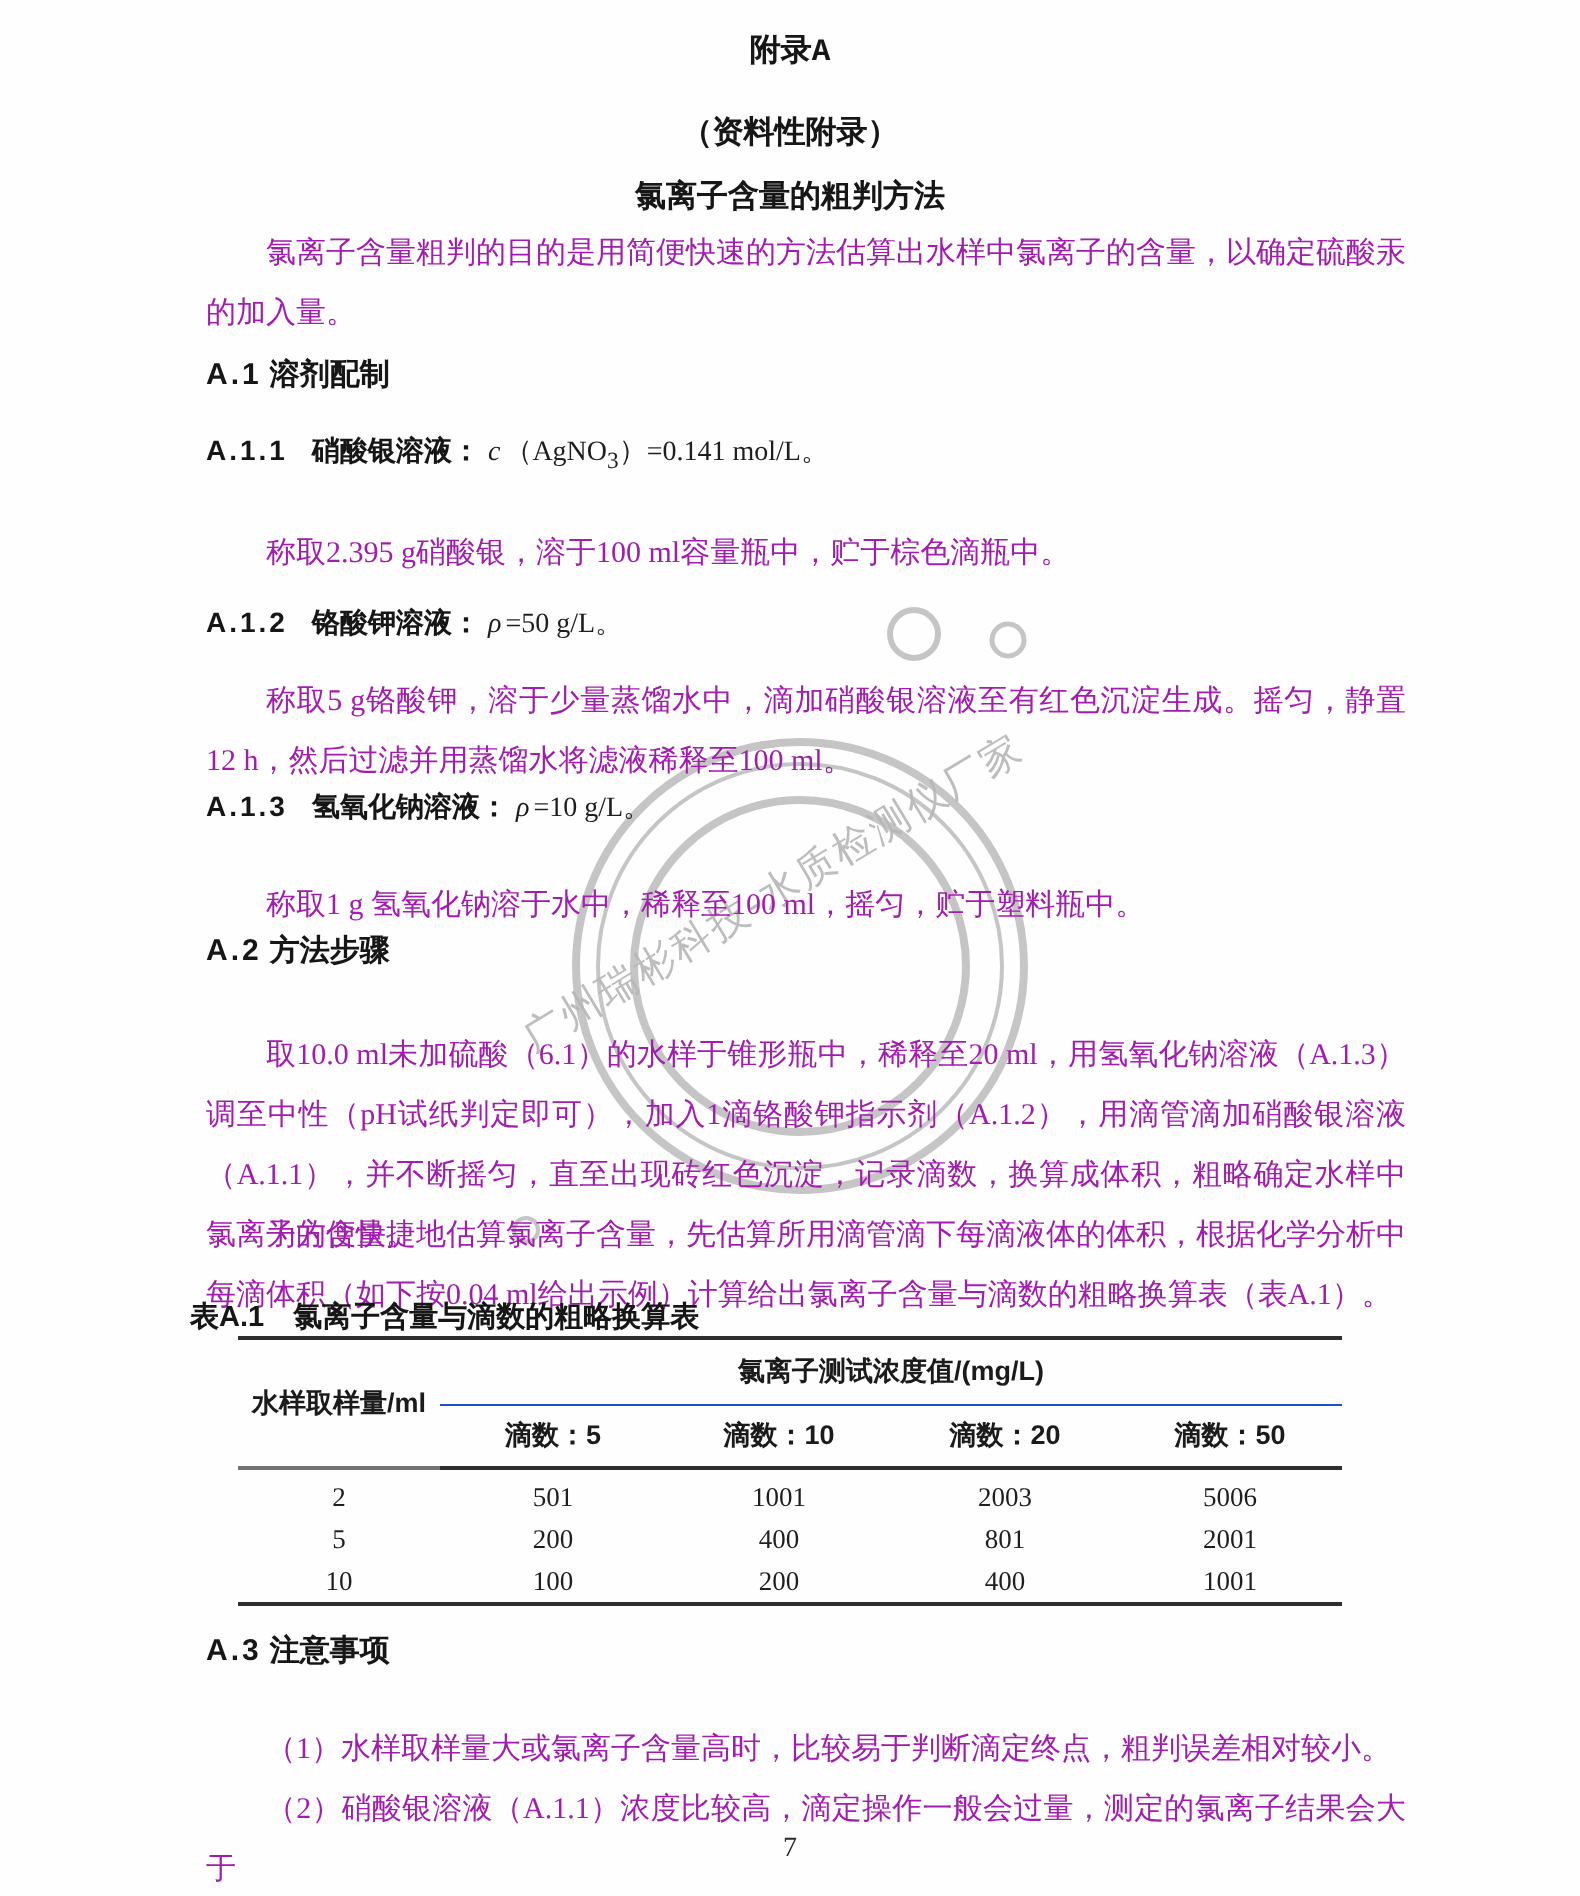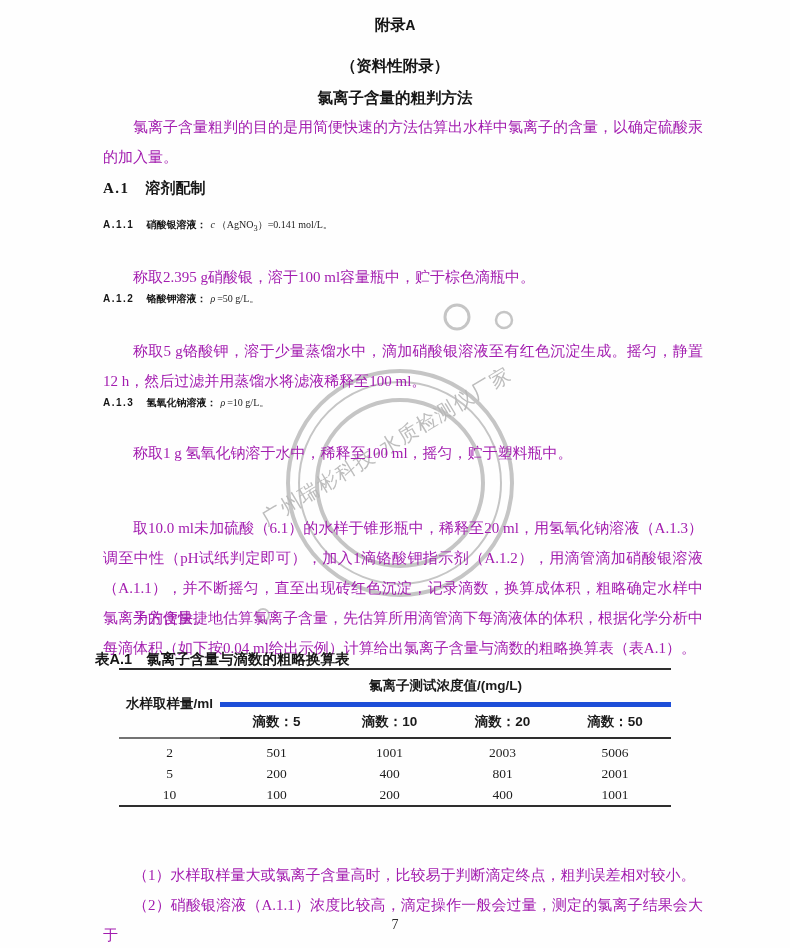--- a/index.html
+++ b/index.html
@@ -17,24 +17,24 @@
     position:absolute;left:103px;width:600px;
     font-size:15px;line-height:30px;text-align:justify;
     color:#a21caf;
   }
   .indent{text-indent:2em;}
   .sec-h{
     position:absolute;left:103px;width:600px;
     font-size:15px;line-height:30px;font-weight:bold;
     font-family:"Liberation Sans", sans-serif;color:#161616;
   }
-  .sec-h .hnum{letter-spacing:1.5px;margin-right:16px;font-family:Liberation Serif, serif;}
+  .sec-h .hnum{letter-spacing:1.5px;margin-right:4px;}
   .clause{
     position:absolute;left:103px;width:600px;
-    font-size:10px;line-height:30px;
+    font-size:14px;line-height:30px;
   }
   .clause .hnum{
     font-weight:bold;font-family:"Liberation Sans", sans-serif;
     letter-spacing:1.5px;margin-right:12px;color:#161616;
   }
   .clause .cname{
     font-weight:bold;font-family:"Liberation Sans", sans-serif;color:#161616;
   }
   .clause .cvar{font-style:italic;margin:0 2px 0 4px;}
   .tbl-caption{
@@ -47,21 +47,21 @@
     border-collapse:collapse;width:552px;table-layout:fixed;
     border-top:2px solid #2e2e2e;border-bottom:2px solid #2e2e2e;
     font-size:13.5px;
   }
   table.a1 th, table.a1 td{padding:0;text-align:center;vertical-align:middle;}
   table.a1 th{
     font-weight:bold;font-family:"Liberation Sans", sans-serif;
     font-size:13.5px;color:#1b1b1b;
   }
   table.a1 .rowhead{width:101px;border-bottom:2px solid #737373;margin-top:32px;}
-  table.a1 .spanhead{height:32px;border-bottom:5px solid #1d4ed8;}
+  table.a1 .spanhead{height:32px;border-bottom:1px solid #1d4ed8;}
   table.a1 .subhead{height:30px;border-bottom:2px solid #2e2e2e;width:112px;}
   table.a1 td{height:21px;font-family:"Liberation Serif", serif;color:#1e1e1e;}
   table.a1 tbody tr:first-child td{padding-top:3px;}
   .pagenum{
     position:absolute;top:917px;left:0;width:790px;text-align:center;
     font-size:14px;color:#2a2a2a;
   }
   .watermark{position:absolute;top:0;left:0;pointer-events:none;}
 </style>
 </head>
@@ -89,30 +89,33 @@
 
   <div class="sec-h" style="top:173px">
     <span class="hnum">A.1</span><span>溶剂配制</span>
   </div>
 
   <div class="clause" style="top:210px">
     <span class="hnum">A.1.1</span><span class="cname">硝酸银溶液：</span><span class="cvar">c</span><span>（AgNO</span><sub>3</sub><span>）=0.141 mol/L。</span>
   </div>
   <p class="body-p indent" style="top:247px">称取2.395 g硝酸银，溶于100 ml容量瓶中，贮于棕色滴瓶中。</p>
 
-  <div class="clause" style="top:284px">
+  <div class="clause" style="top:296px">
     <span class="hnum">A.1.2</span><span class="cname">铬酸钾溶液：</span><span class="cvar">ρ</span><span>=50 g/L。</span>
   </div>
   <p class="body-p indent" style="top:321px">称取5 g铬酸钾，溶于少量蒸馏水中，滴加硝酸银溶液至有红色沉淀生成。摇匀，静置12 h，然后过滤并用蒸馏水将滤液稀释至100 ml。</p>
 
   <div class="clause" style="top:388px">
     <span class="hnum">A.1.3</span><span class="cname">氢氧化钠溶液：</span><span class="cvar">ρ</span><span>=10 g/L。</span>
   </div>
   <p class="body-p indent" style="top:423px">称取1 g 氢氧化钠溶于水中，稀释至100 ml，摇匀，贮于塑料瓶中。</p>
 
+  <div class="sec-h" style="top:461px">
+    <span class="hnum">A.2</span><span>方法步骤</span>
+  </div>
   <p class="body-p indent" style="top:498px">取10.0 ml未加硫酸（6.1）的水样于锥形瓶中，稀释至20 ml，用氢氧化钠溶液（A.1.3）调至中性（pH试纸判定即可），加入1滴铬酸钾指示剂（A.1.2），用滴管滴加硝酸银溶液（A.1.1），并不断摇匀，直至出现砖红色沉淀，记录滴数，换算成体积，粗略确定水样中氯离子的含量。</p>
   <p class="body-p indent" style="top:588px">为方便快捷地估算氯离子含量，先估算所用滴管滴下每滴液体的体积，根据化学分析中每滴体积（如下按0.04 ml给出示例）计算给出氯离子含量与滴数的粗略换算表（表A.1）。</p>
 
   <div class="tbl-caption" style="top:651px">表A.1　氯离子含量与滴数的粗略换算表</div>
 
   <div class="tblwrap">
     <table class="a1">
       <colgroup>
         <col style="width:101px">
         <col style="width:113px">
@@ -151,18 +154,21 @@
           <td>10</td>
           <td>100</td>
           <td>200</td>
           <td>400</td>
           <td>1001</td>
         </tr>
       </tbody>
     </table>
   </div>
 
+  <div class="sec-h" style="top:811px">
+    <span class="hnum">A.3</span><span>注意事项</span>
+  </div>
   <p class="body-p indent" style="top:845px">（1）水样取样量大或氯离子含量高时，比较易于判断滴定终点，粗判误差相对较小。</p>
   <p class="body-p indent" style="top:875px">（2）硝酸银溶液（A.1.1）浓度比较高，滴定操作一般会过量，测定的氯离子结果会大于</p>
 
   <div class="pagenum">7</div>
 
 </div>
 
 </body></html>

